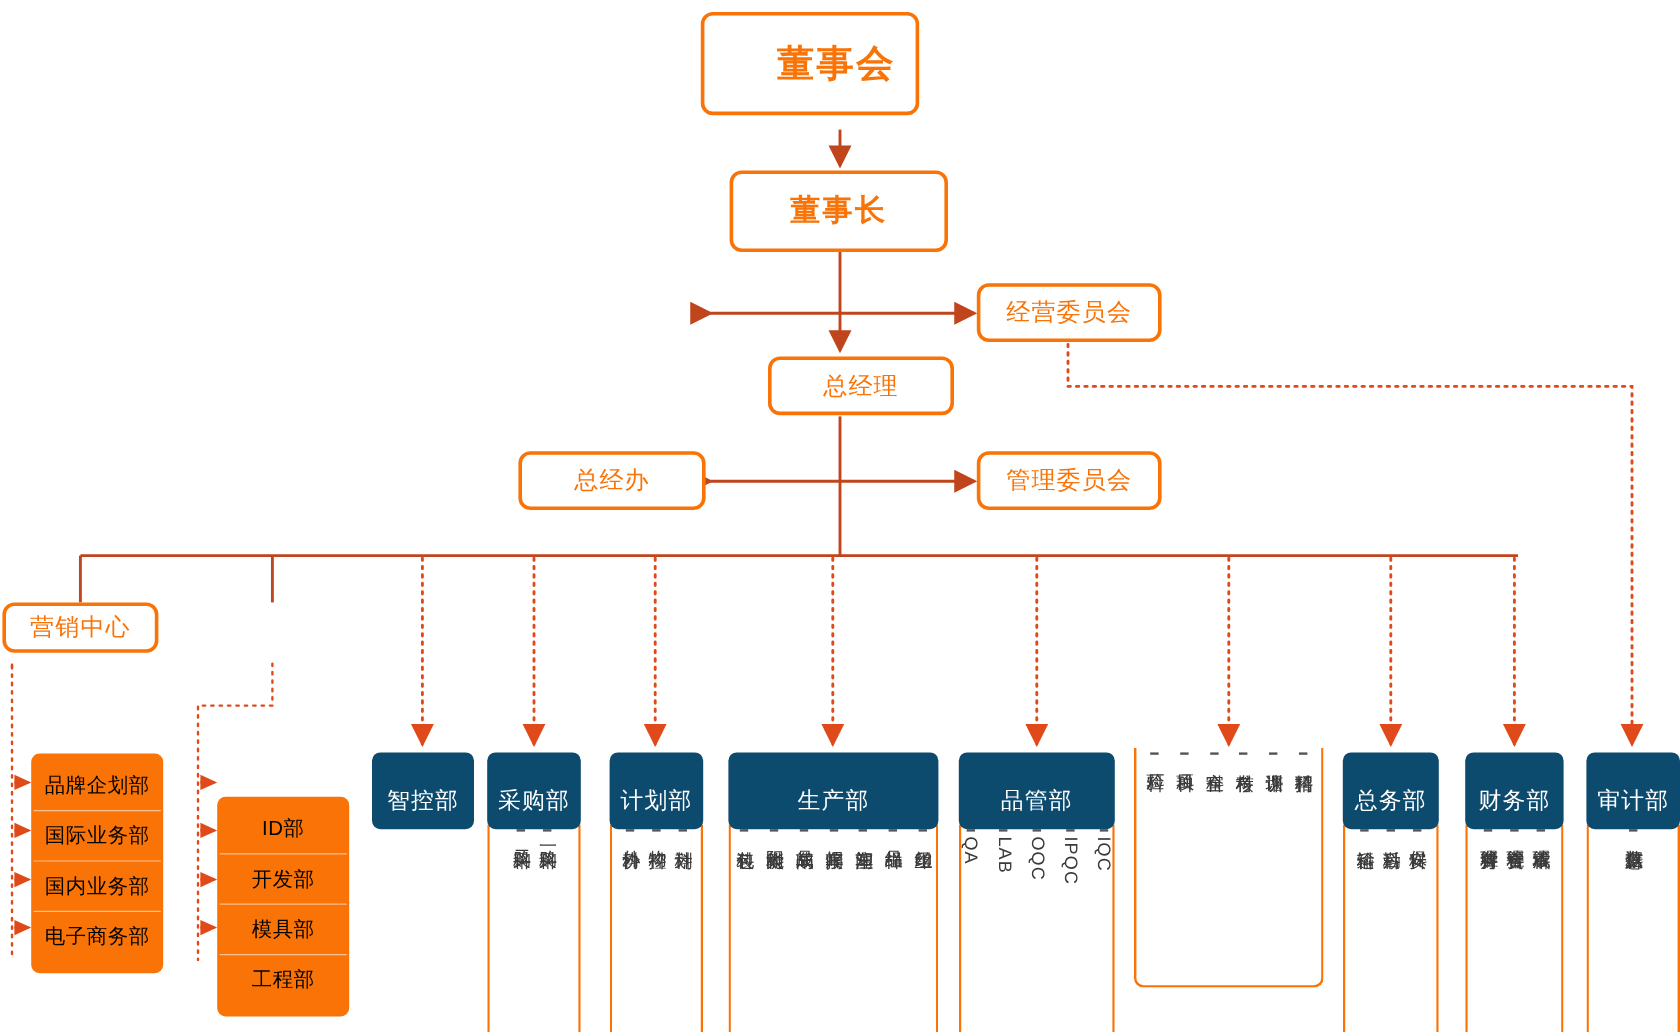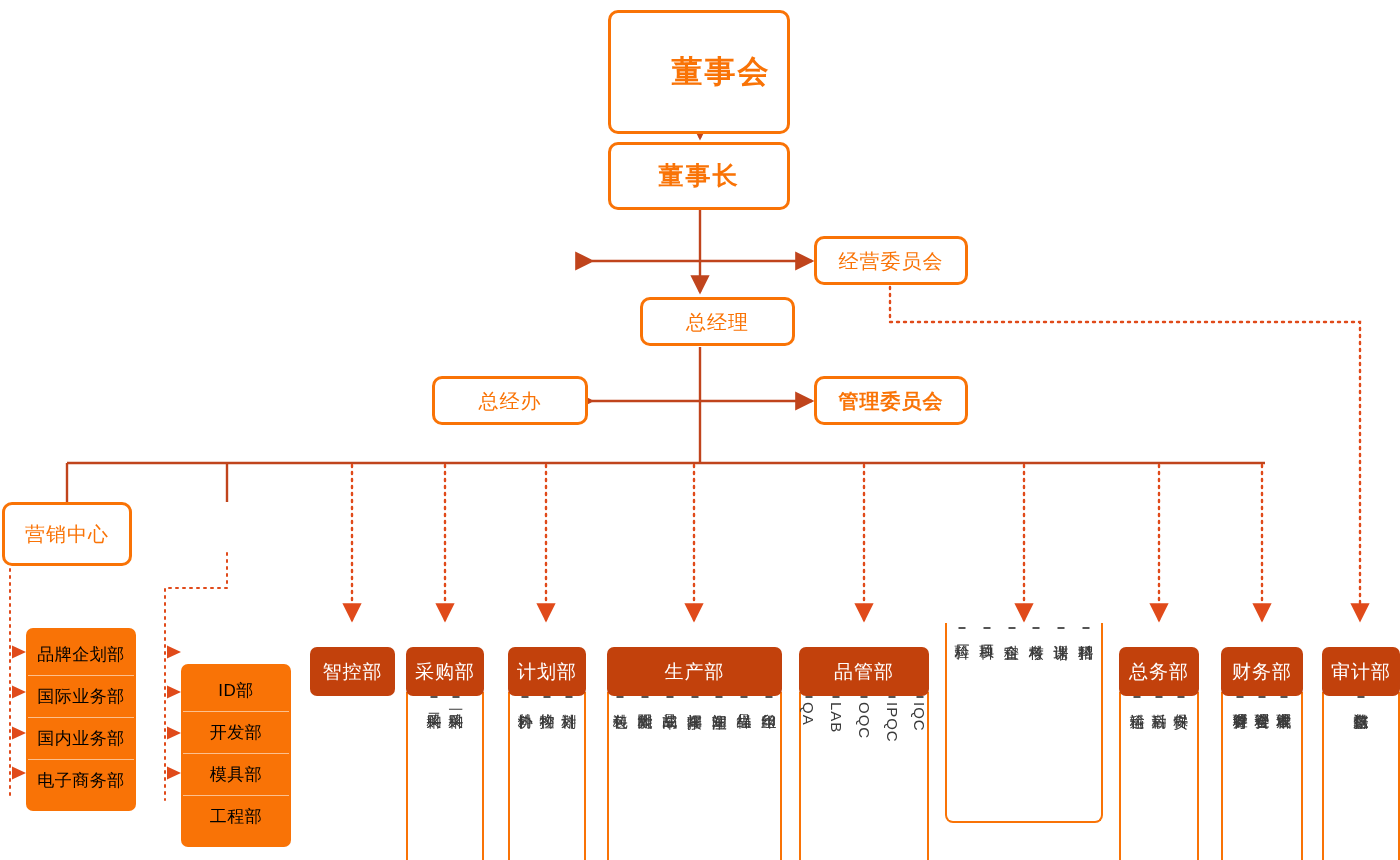--- a/index.html
+++ b/index.html
@@ -32,23 +32,23 @@
     color:#000000;font-size:17px;text-align:center;
     padding:9px 4px 9px 4px;letter-spacing:0.5px;
     border-bottom:1px solid rgba(255,255,255,.55);
     margin:0 2px;
   }
   .card-solid .row:last-child{border-bottom:none;}
 
   
   .dept{position:absolute;box-sizing:border-box;z-index:6;}
   .dept .head{
-    background:#c2410c;border-radius:7px 7px 7px 7px;
+    background:#0c4a6e;border-radius:7px 7px 7px 7px;
     color:#fff;text-align:center;font-size:19px;letter-spacing:1px;
-    padding:12px 4px 11px 4px;position:relative;z-index:2;margin-top:20px;
+    padding:27px 4px 11px 4px;position:relative;z-index:2;
   }
   .dept .body{
     box-sizing:border-box;
     border:2px solid #f97306;border-radius:0 0 8px 8px;
     border-top:none;background:#fff;
     margin-top:-4px;position:relative;z-index:1;
     padding:10px 6px 8px 6px;
     display:flex;flex-direction:row-reverse;justify-content:center;
     align-items:flex-start;gap:2px;
   }
@@ -117,46 +117,46 @@
     <line x1="12" y1="733" x2="24" y2="733" stroke="#e04a1a" stroke-width="2" marker-end="url(#ahs)"></line>
     <line x1="12" y1="773" x2="24" y2="773" stroke="#e04a1a" stroke-width="2" marker-end="url(#ahs)"></line>
 
     <path d="M227,553 L227,588 L165,588 L165,800" fill="none" stroke="#e04a1a" stroke-width="2" stroke-dasharray="2,5" stroke-linecap="round"></path>
     <line x1="167" y1="652" x2="179" y2="652" stroke="#e04a1a" stroke-width="2" marker-end="url(#ahs)"></line>
     <line x1="167" y1="692" x2="179" y2="692" stroke="#e04a1a" stroke-width="2" marker-end="url(#ahs)"></line>
     <line x1="167" y1="733" x2="179" y2="733" stroke="#e04a1a" stroke-width="2" marker-end="url(#ahs)"></line>
     <line x1="167" y1="773" x2="179" y2="773" stroke="#e04a1a" stroke-width="2" marker-end="url(#ahs)"></line>
   </svg>
 
-  <div class="node-out n-board" style="left:608px;top:10px;width:182px;height:124px;padding-left:44px;">
+  <div class="node-out n-board" style="left:584px;top:10px;width:182px;height:86px;padding-left:44px;">
     <span>董事会</span>
   </div>
 
   <div class="node-out n-chair" style="left:608px;top:142px;width:182px;height:68px;">
     <span>董事长</span>
   </div>
 
 
   <div class="node-out n-mid" style="left:814px;top:236px;width:154px;height:49px;">
     <span>经营委员会</span>
   </div>
 
   <div class="node-out n-mid" style="left:622px;top:297px;width:155px;height:49px;margin-left:18px;">
     <span>总经理</span>
   </div>
 
   <div class="node-out n-mid" style="left:432px;top:376px;width:156px;height:49px;">
     <span>总经办</span>
   </div>
 
-  <div class="node-out n-mid" style="left:814px;top:376px;width:154px;height:49px;font-weight:bold;">
+  <div class="node-out n-mid" style="left:814px;top:376px;width:154px;height:49px;">
     <span>管理委员会</span>
   </div>
 
-  <div class="node-out n-mid" style="left:2px;top:502px;width:130px;height:64px;">
+  <div class="node-out n-mid" style="left:2px;top:502px;width:130px;height:42px;">
     <span>营销中心</span>
   </div>
 
 
   <div class="card-solid" style="left:26px;top:628px;width:110px;">
     <div class="row">品牌企划部</div>
     <div class="row">国际业务部</div>
     <div class="row">国内业务部</div>
     <div class="row">电子商务部</div>
   </div>

